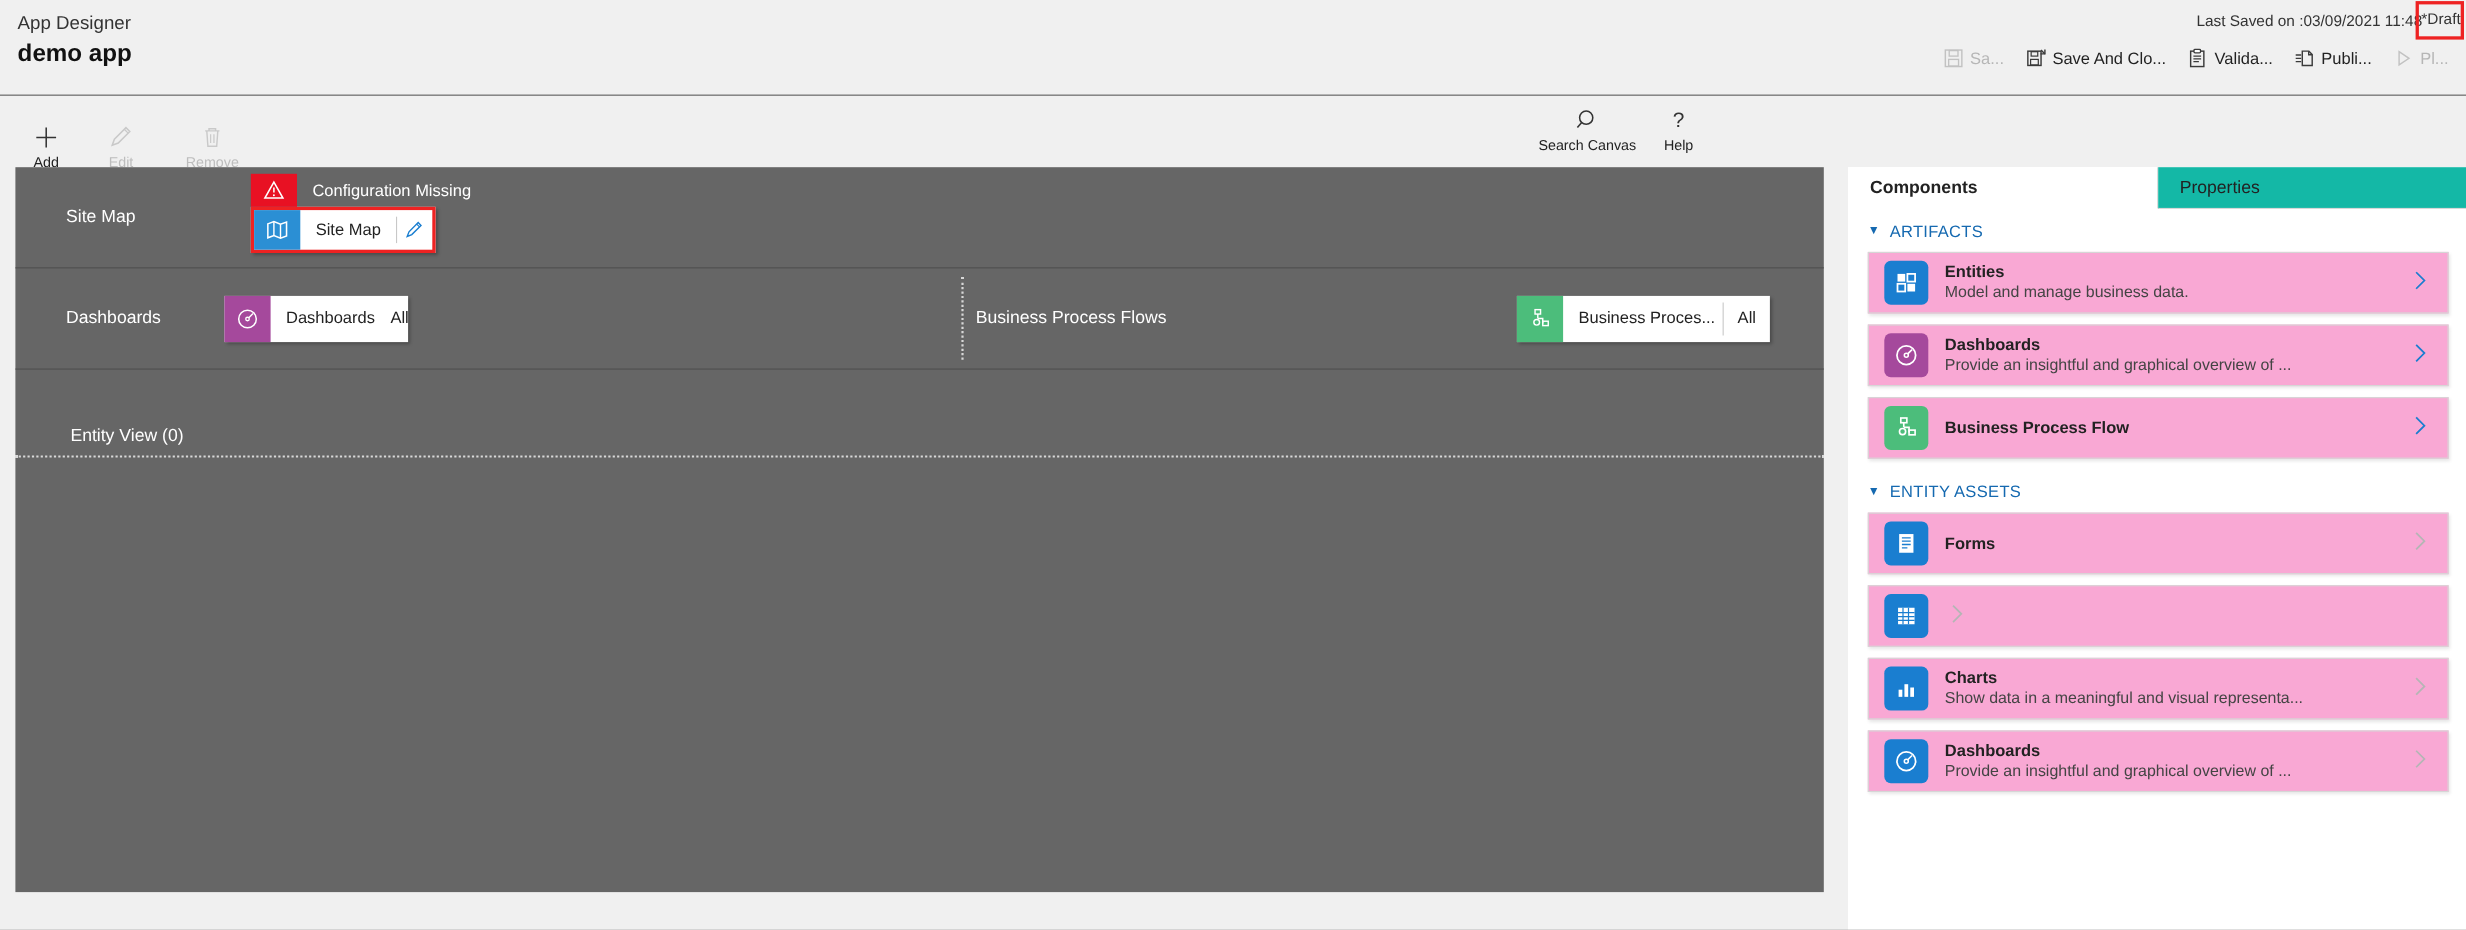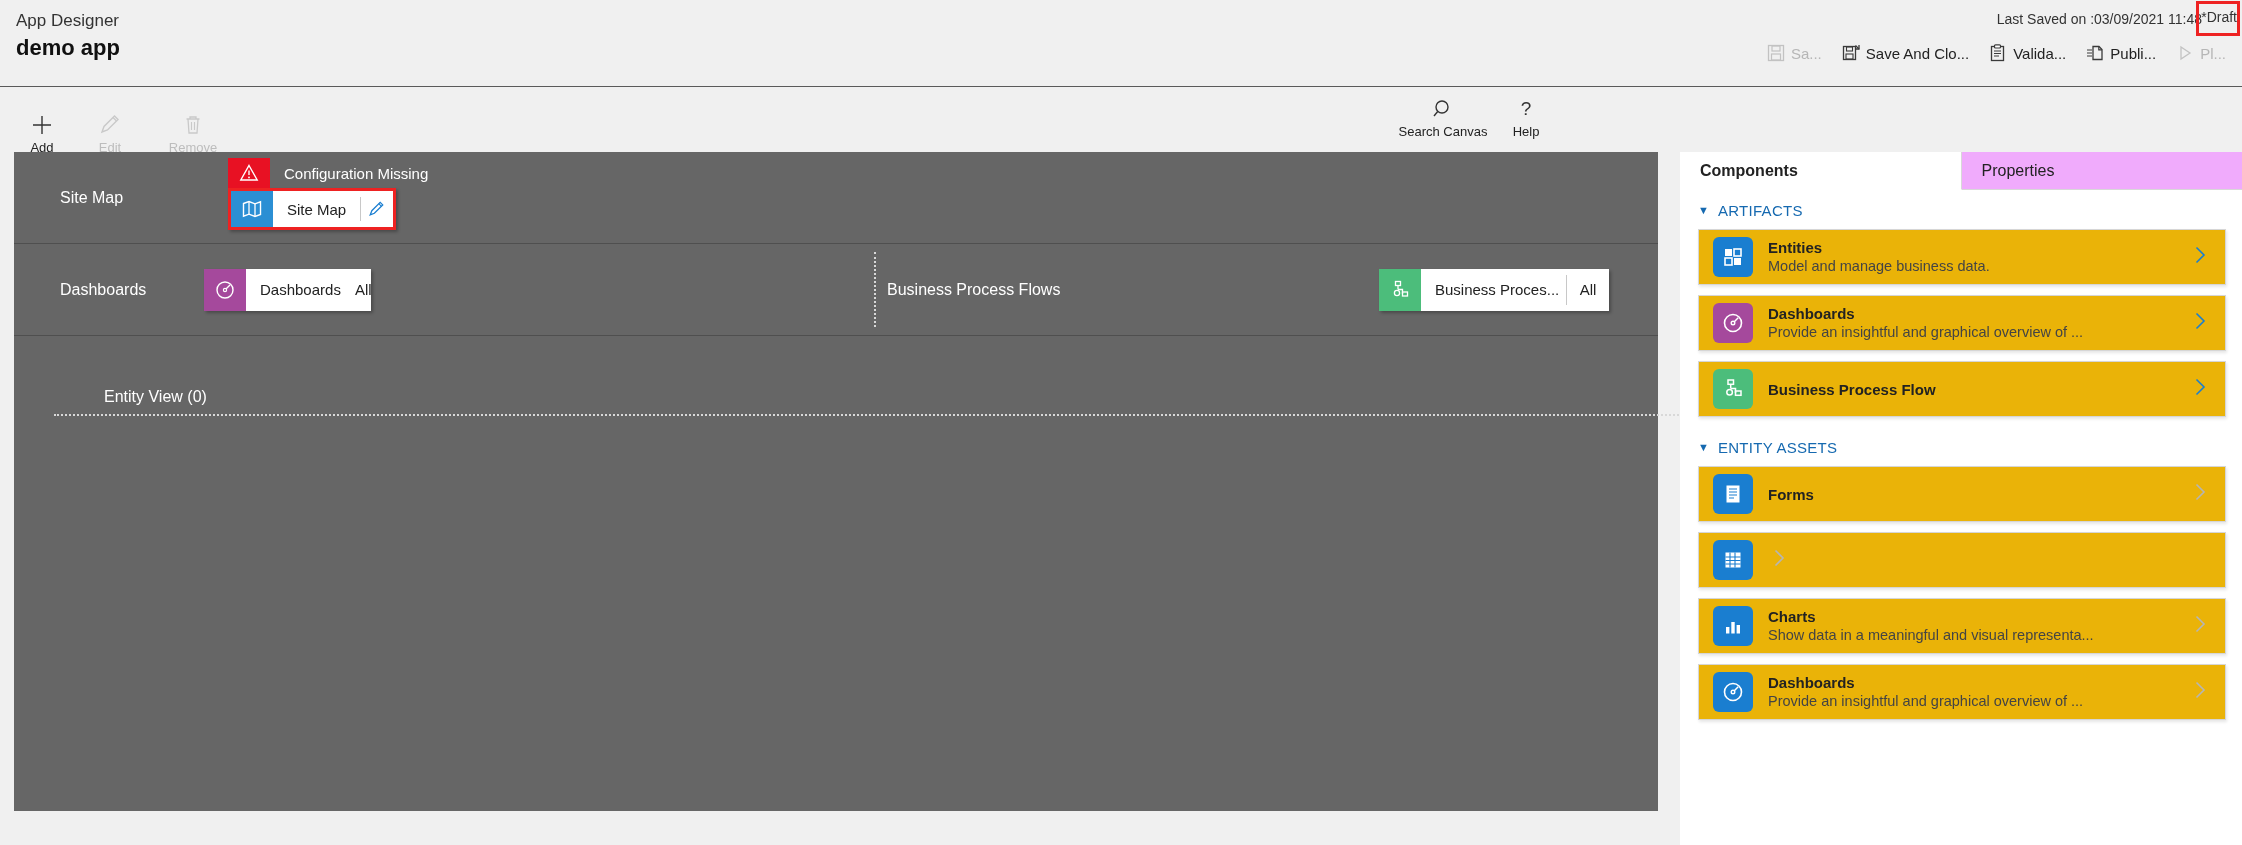--- a/index.html
+++ b/index.html
@@ -71,21 +71,20 @@
     width: 1644px; height: 659px;
     background: #666666;
   }
   .canvas-row { position: relative; width: 100%; }
   .row-sitemap { height: 92px; }
   .row-dash { height: 92px; }
   .row-entity { height: 80px; }
   .divider-solid { border-bottom: 1px solid #4f4f4f; }
   .divider-dotted {
     border-bottom: 2px dotted #d8d8d8;
-    margin-left: 40px;
   }
   .row-label {
     position: absolute; left: 46px; top: 50%; transform: translateY(-50%);
     font-size: 16px; color: #ffffff; white-space: nowrap;
   }
   .row-label.entity { left: 50px; top: 52px; transform: none; }
 
   
   .sitemap-wrap { position: absolute; left: 190px; top: 6px; margin-left: 24px; }
   .warn-bar {
@@ -148,36 +147,36 @@
     background: #ffffff;
   }
   .tabs { display: flex; height: 38px; }
   .tab {
     flex: 1; display: flex; align-items: center; padding-left: 20px;
     font-size: 16px; color: #222; cursor: pointer;
     border-bottom: 1px solid #d8d8d8;
   }
   .tab.active { background: #ffffff; font-weight: bold; border-bottom: 1px solid transparent;
                 border-right: 1px solid #d8d8d8; }
-  .tab.inactive { background: #f0abfc; }
+  .tab.inactive { background: #14b8a6; }
 
   .panel-scroll { padding: 0 12px 0 12px; }
   .section-head {
     display: flex; align-items: center; gap: 9px;
     padding: 12px 0 10px 6px; cursor: pointer;
   }
   .section-head .caret { font-size: 11px; color: #1569b0; line-height: 1; }
   .section-head .sect-label { font-size: 15px; color: #1569b0; letter-spacing: .3px; }
 
   .card {
     position: relative;
     display: flex; align-items: center; gap: 15px;
     height: 56px; margin: 0 4px 10px 6px;
     padding: 0 14px 0 14px;
-    background: #eab308; border: 1px solid #d6d6d6;
+    background: #f9a8d4; border: 1px solid #d6d6d6;
     box-shadow: 1px 2px 3px rgba(0,0,0,.10);
     cursor: pointer;
   }
   .card-icon {
     width: 40px; height: 40px; border-radius: 6px; flex: 0 0 auto;
     display: flex; align-items: center; justify-content: center;
   }
   .ci-blue { background: #1a7ed0; }
   .ci-purple { background: #a5499c; }
   .ci-green { background: #4cbd7b; }

